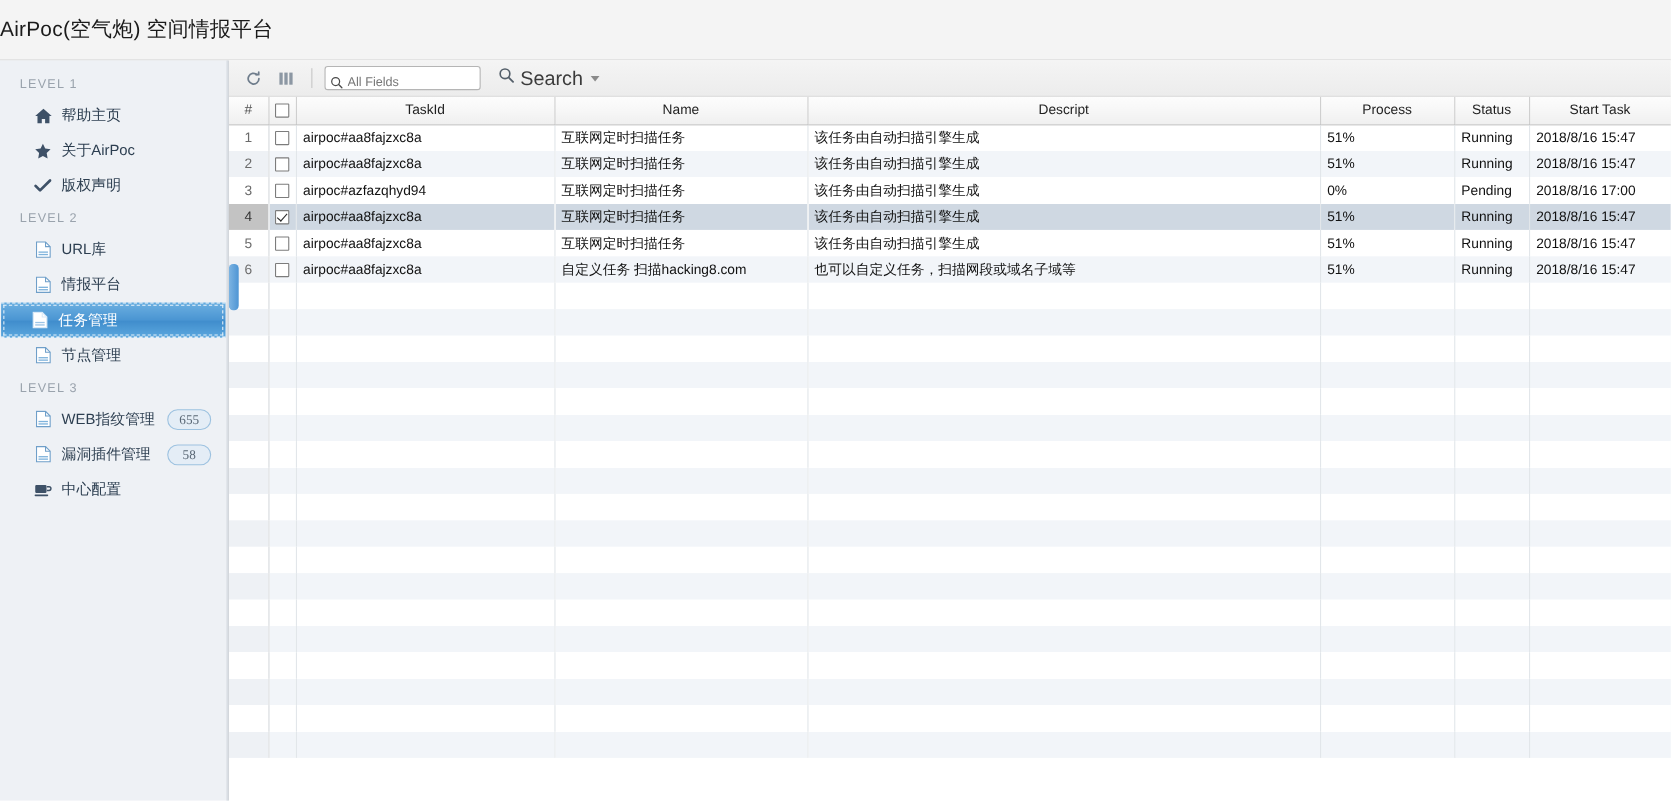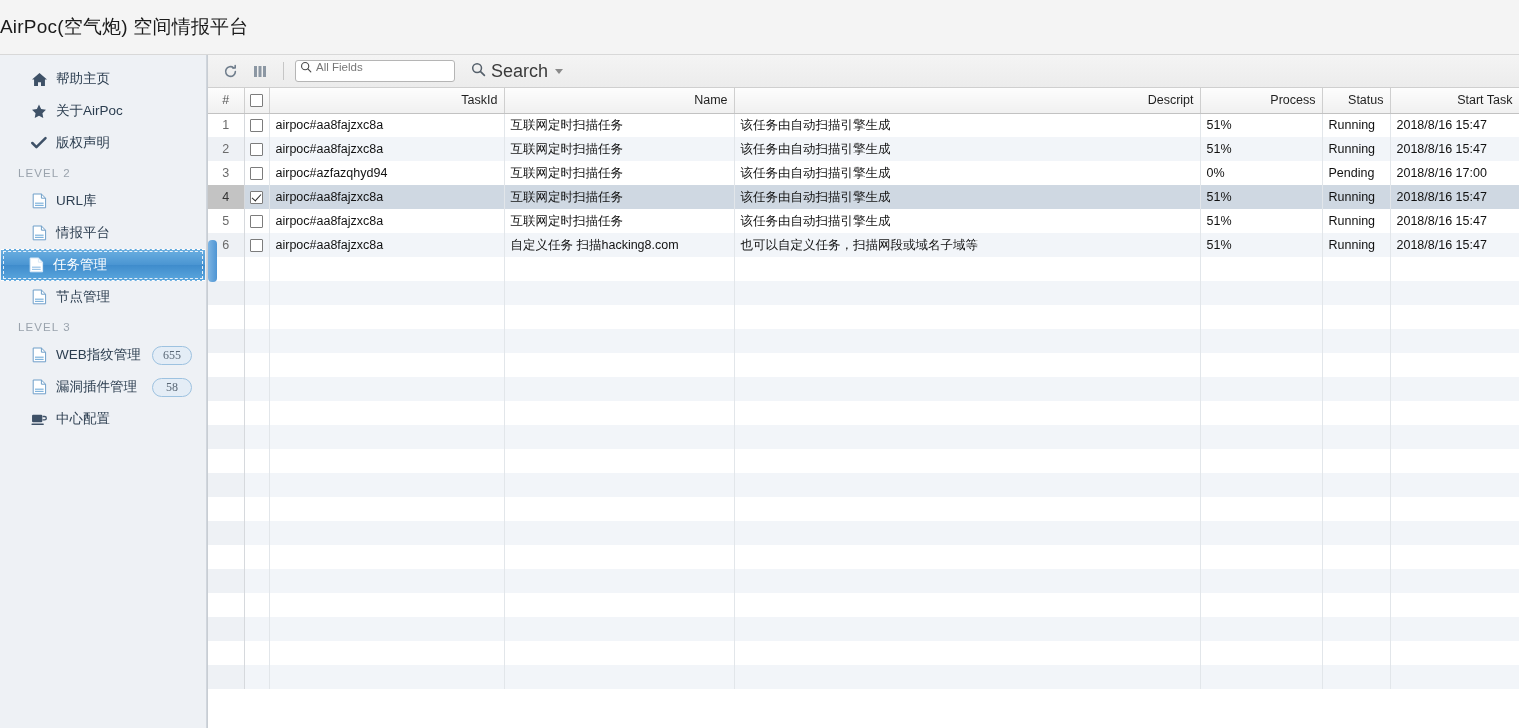--- a/index.html
+++ b/index.html
@@ -134,26 +134,26 @@
     cursor: pointer;
     border-radius: 2px;
   }
   .tb-sep {
     width: 1px; height: 18px;
     background: #c6c6c6;
     margin: 0 5px;
   }
   #search-field {
     position: relative;
-    width: 160px; height: 22px;
+    width: 142px; height: 22px;
     background: #ffffff;
     border: 1px solid #b5b5b5;
     border-radius: 3px;
     display: flex;
-    align-items: flex-start;
+    align-items: flex-end;
     padding-left: 4px;
   }
   #search-field .mini-mag { flex: 0 0 16px; display:flex; align-items:center; }
   #search-input {
     border: none; outline: none;
     font-size: 11.5px;
     color: #555;
     width: 125px;
     font-family: "Liberation Sans", sans-serif;
     background: transparent;
@@ -186,21 +186,21 @@
     table-layout: fixed;
     font-size: 12.5px;
   }
   table.grid thead th {
     height: 25px;
     background: linear-gradient(to bottom, #fdfdfd 0%, #f0f0f0 100%);
     border-right: 1px solid #cfcfcf;
     border-bottom: 1px solid #c2c2c2;
     font-weight: normal;
     color: #1f1f1f;
-    text-align: right;
+    text-align: center;
     padding: 0 6px;
     font-size: 12.5px;
     white-space: nowrap;
     cursor: pointer;
   }
   table.grid thead th.col-idx { text-align: center; padding:0; color:#555; }
   table.grid thead th.col-chk { text-align: center; padding:0; }
   table.grid tbody td {
     height: 24px;
     border-right: 1px solid #e2e6ea;
@@ -258,20 +258,21 @@
 <body>
 
 <div id="app-titlebar">
   <div id="app-title">AirPoc(空气炮) 空间情报平台</div>
 </div>
 
 <div id="app-body">
 
   <nav id="sidebar">
     <div id="sidebar-nav">
+        <div class="nav-group-title">LEVEL 1</div>
         <div class="nav-item level1">
           <span class="nav-icon">
             <svg width="17" height="15" viewBox="0 0 18 16">
               <path d="M9 1L1 8h2.2v7h4.2v-4.2h3.2V15h4.2V8H17z" fill="#3e5167"></path>
             </svg>
           </span>
           <span class="nav-label">帮助主页</span>
         </div>
         <div class="nav-item level1">
           <span class="nav-icon">

